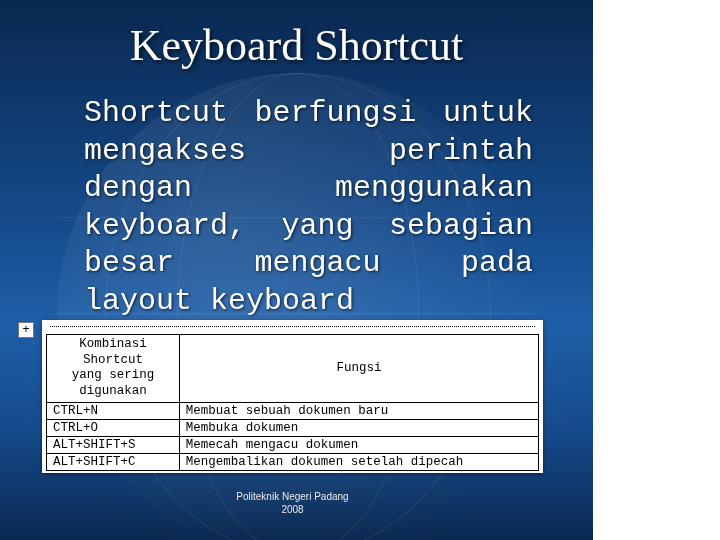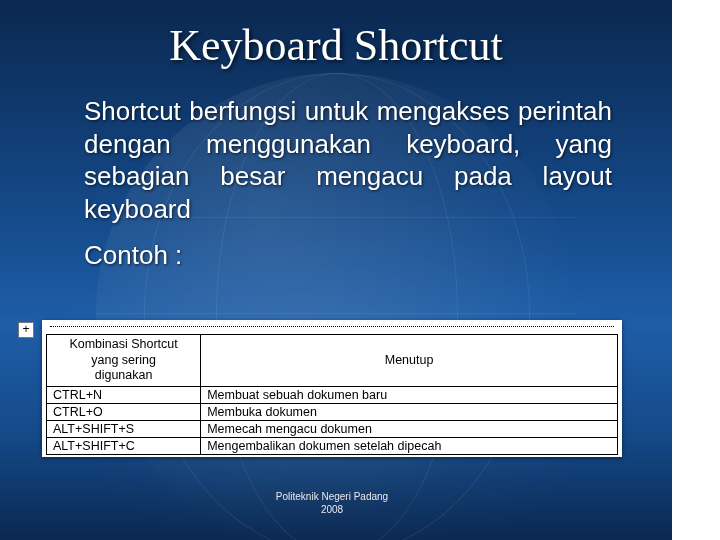--- a/index.html
+++ b/index.html
@@ -1,17 +1,17 @@
 <!DOCTYPE html>
 <html><head>
 <meta charset="utf-8">
 <style>
   html,body{margin:0;padding:0;width:720px;height:540px;overflow:hidden;font-family:Verdana,Geneva,sans-serif;}
   .slide{
-    position:relative;width:672px;height:540px;
+    position:relative;width:593px;height:540px;
     background:
       radial-gradient(ellipse 420px 280px at 50% 70%, rgba(255,255,255,0.06) 0%, rgba(255,255,255,0.02) 40%, rgba(0,0,0,0) 70%),
       linear-gradient(180deg,#0a2850 0%,#154a8a 40%,#1e5ea8 60%,#154a8a 80%,#0a2850 100%);
     box-sizing:border-box;
   }
   .globe{
     position:absolute;left:50%;top:58%;transform:translate(-50%,-50%);
     width:480px;height:480px;border-radius:50%;
     background:radial-gradient(circle at 35% 30%, rgba(255,255,255,0.10), rgba(255,255,255,0.02) 55%, rgba(0,0,0,0) 70%);
     pointer-events:none;
@@ -24,39 +24,39 @@
   .globe::after{left:25%;top:0;width:50%;height:100%;}
   .globe-h{position:absolute;left:0;width:100%;border-top:1px solid rgba(255,255,255,0.07);}
   .gh1{top:30%}.gh2{top:50%}.gh3{top:70%}
   .title{
     position:absolute;left:0;right:0;top:20px;text-align:center;
     font-family:"Times New Roman",Times,serif;font-size:44px;color:#fff;
     text-shadow:2px 2px 4px rgba(0,0,0,0.7);font-weight:400;
   }
   .body{
     position:absolute;left:70px;right:60px;top:95px;color:#fff;
-    font-family:Liberation Sans, sans-serif;font-size:26px;line-height:1.25;
+    font-family:Liberation Mono, monospace;font-size:30px;line-height:1.25;
     text-shadow:1px 1px 3px rgba(0,0,0,0.7);
   }
   .para{text-align:justify;margin:0 0 4px 14px;}
   .contoh{margin:14px;}
   .table-wrap{
     position:absolute;left:42px;right:50px;top:320px;background:#fff;
     box-shadow:0 1px 4px rgba(0,0,0,0.5);padding:6px 4px 2px 4px;box-sizing:border-box;
   }
   .dotline{
     height:4px;border-top:1.5px dotted #000;margin:0 4px 3px 4px;
   }
   .exp{
     position:absolute;left:-24px;top:2px;width:14px;height:14px;border:1px solid #777;
     background:#fff;font-size:12px;line-height:12px;text-align:center;color:#000;
   }
   table{border-collapse:collapse;width:100%;table-layout:fixed;}
   th,td{
-    border:1px solid #000;font-family:Liberation Sans, sans-serif;
+    border:1px solid #000;font-family:Liberation Mono, monospace;
     font-size:12.5px;color:#000;padding:1px 6px;vertical-align:middle;background:#fff;
   }
   th{font-weight:400;text-align:center;}
   col.c1{width:27%;} col.c2{width:73%;}
   .hdr1{line-height:1.25;padding:2px 4px;}
   td.k{white-space:nowrap;}
   .footer{
     position:absolute;left:0;right:8px;bottom:24px;text-align:center;color:#e9e9e9;
     font-family:Verdana,Geneva,sans-serif;font-size:10px;line-height:1.25;pointer-events:none;
   }
@@ -86,21 +86,21 @@
           <col class="c1">
           <col class="c2">
         </colgroup>
       <thead>
         <tr>
           <th class="hdr1">
             <span>Kombinasi Shortcut</span><br>
             <span>yang sering</span><br>
             <span>digunakan</span>
           </th>
-          <th>Menutup</th>
+          <th>Fungsi</th>
         </tr>
       </thead>
       <tbody>
         <tr>
             <td class="k">CTRL+N</td>
             <td>Membuat sebuah dokumen baru</td>
           </tr>
         <tr>
             <td class="k">CTRL+O</td>
             <td>Membuka dokumen</td>

